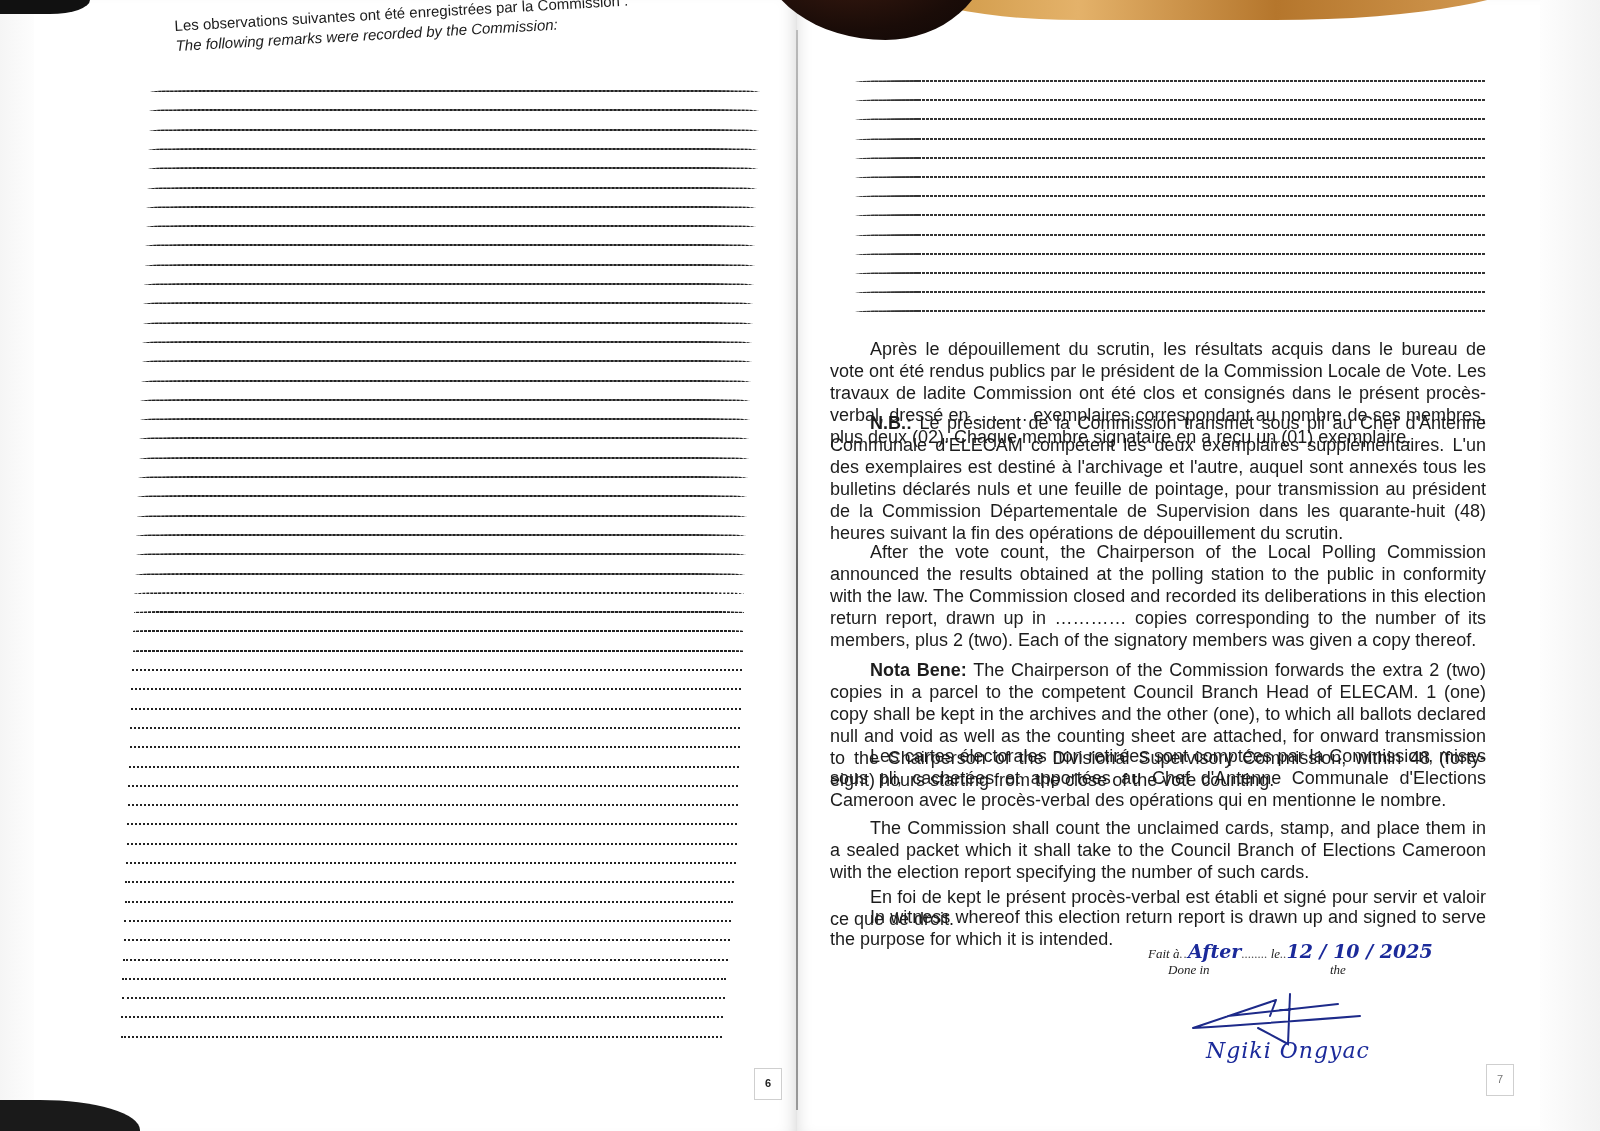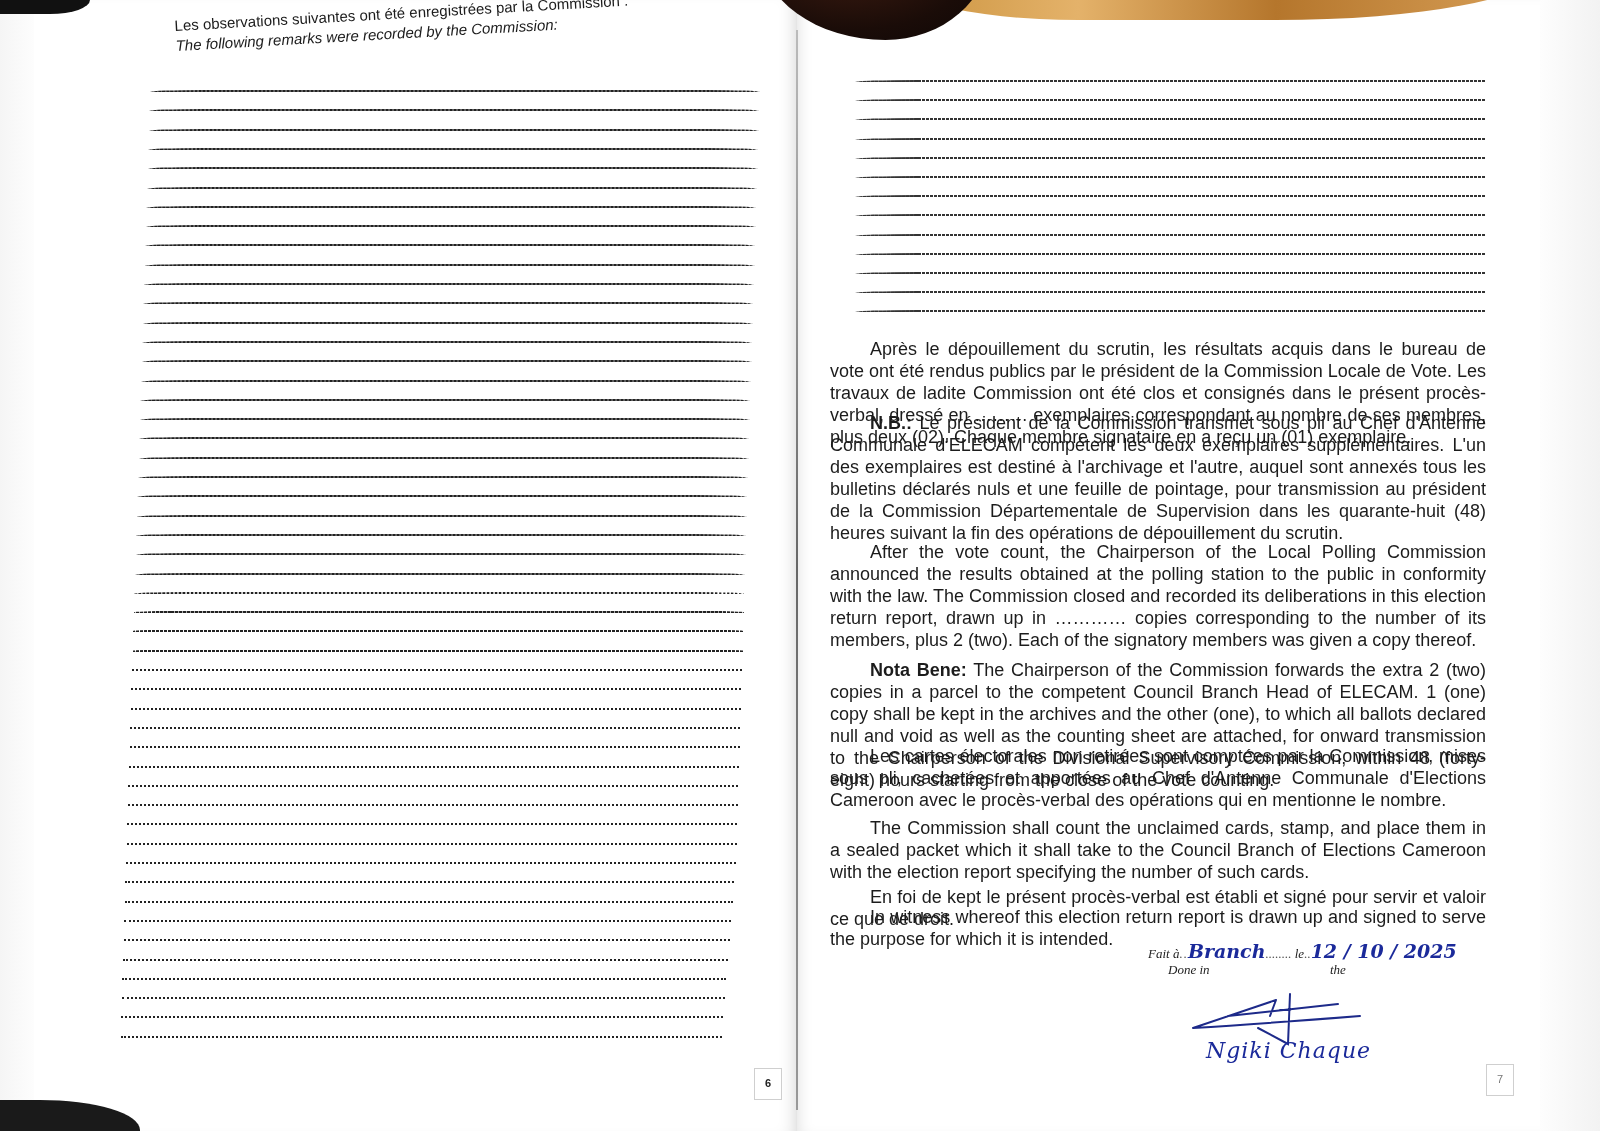--- a/index.html
+++ b/index.html
@@ -221,27 +221,27 @@
   <div class="rp doc-text" style="top:886px;">
     <span class="indent"></span><span>En foi de kept le présent procès-verbal est établi et signé pour servir et valoir ce que de droit.</span>
   </div>
 
   <div class="rp doc-text italic" style="top:906px;">
     <span class="indent"></span><span>In witness whereof this election return report is drawn up and signed to serve the purpose for which it is intended.</span>
   </div>
 
   <div class="sign-block">
     <div style="position:relative;height:22px;white-space:nowrap;">
-      <span>Fait à</span><span style="letter-spacing:1px;color:#555;">..</span><span class="hand" style="font-size:19px;">Branch</span><span style="color:#555;">........ </span><span>le</span><span style="color:#555;">..</span><span class="hand" style="font-size:19px;">12 / 10 / 2025</span>
+      <span>Fait à</span><span style="letter-spacing:1px;color:#555;">..</span><span class="hand" style="font-size:19px;">After</span><span style="color:#555;">........ </span><span>le</span><span style="color:#555;">..</span><span class="hand" style="font-size:19px;">12 / 10 / 2025</span>
     </div>
     <div style="position:relative;height:20px;">
       <span style="position:absolute;left:20px;">Done in</span>
       <span style="position:absolute;left:182px;">the</span>
     </div>
     <svg width="260" height="70" viewBox="0 0 260 70" style="position:absolute;left:40px;top:36px;">
       <path d="M5 52 L88 24 M5 52 Q70 48 172 40 M40 40 L150 28 M70 52 L100 68 L102 18 M88 24 L82 40 M92 34 L102 34" stroke="#1d2a8a" stroke-width="2" fill="none" stroke-linecap="round"></path>
     </svg>
-    <div class="hand" style="position:absolute;left:58px;top:98px;font-size:22px;font-weight:normal;letter-spacing:1px;">Ngiki Chaque</div>
+    <div class="hand" style="position:absolute;left:58px;top:98px;font-size:22px;font-weight:normal;letter-spacing:1px;">Ngiki Ongyac</div>
   </div>
 
   <div class="page-num" style="left:754px;top:1068px;">6</div>
   <div class="page-num" style="left:1486px;top:1064px;font-weight:normal;color:#777;">7</div>
 </div>
 
 </body></html>

